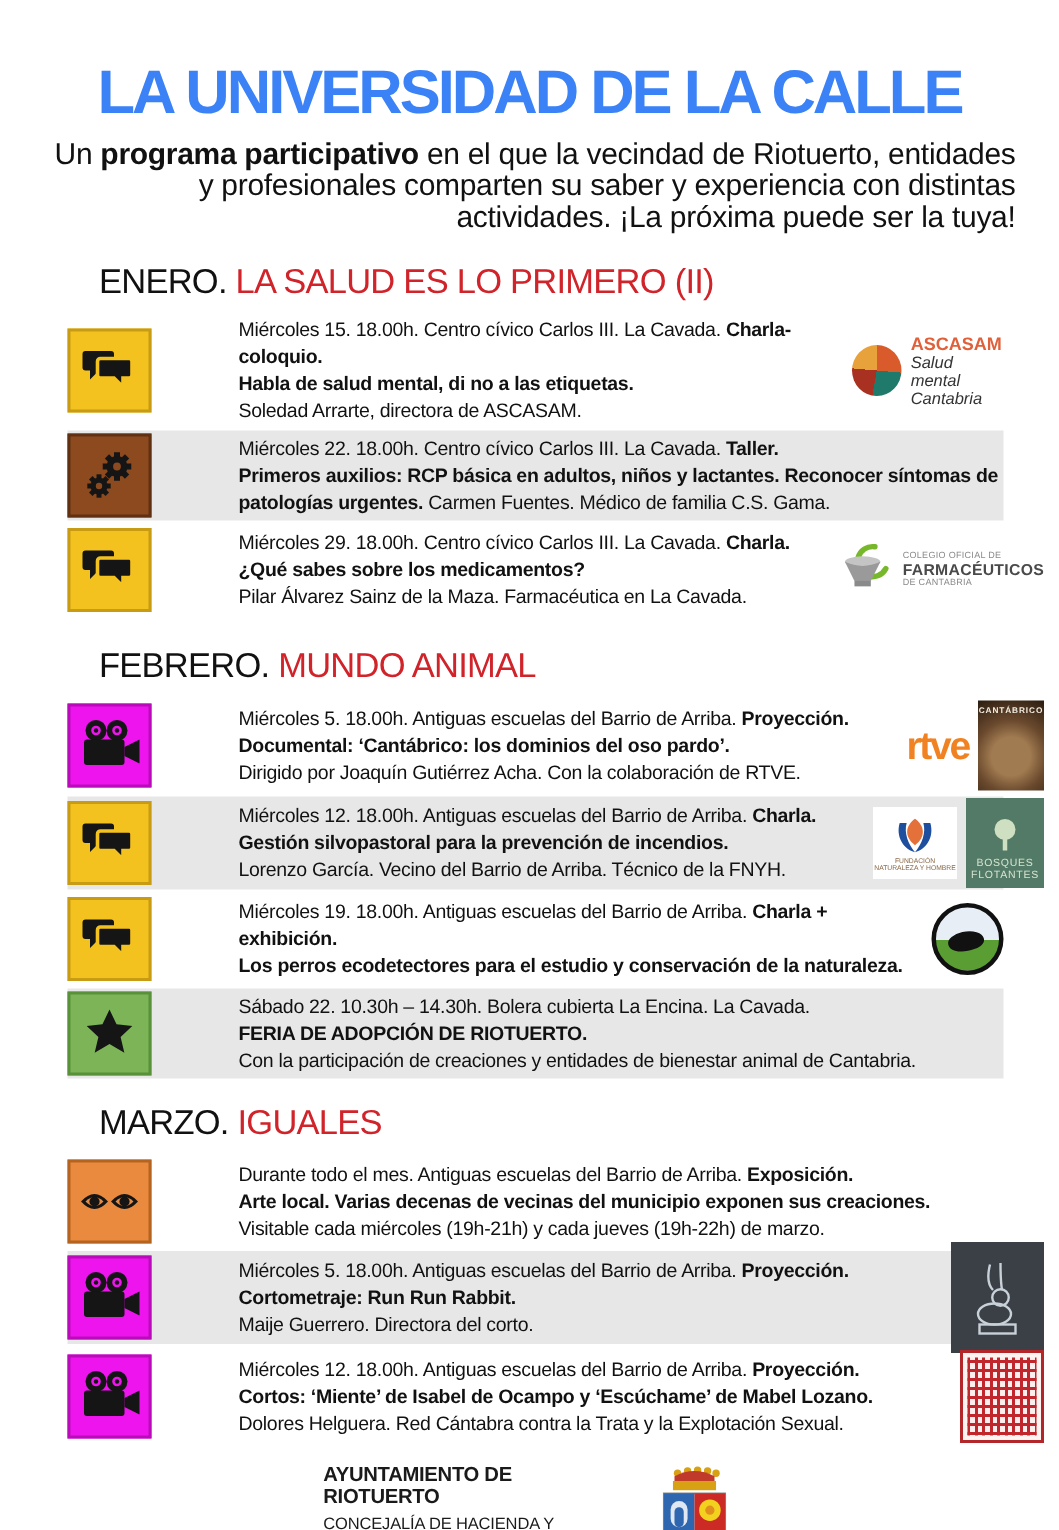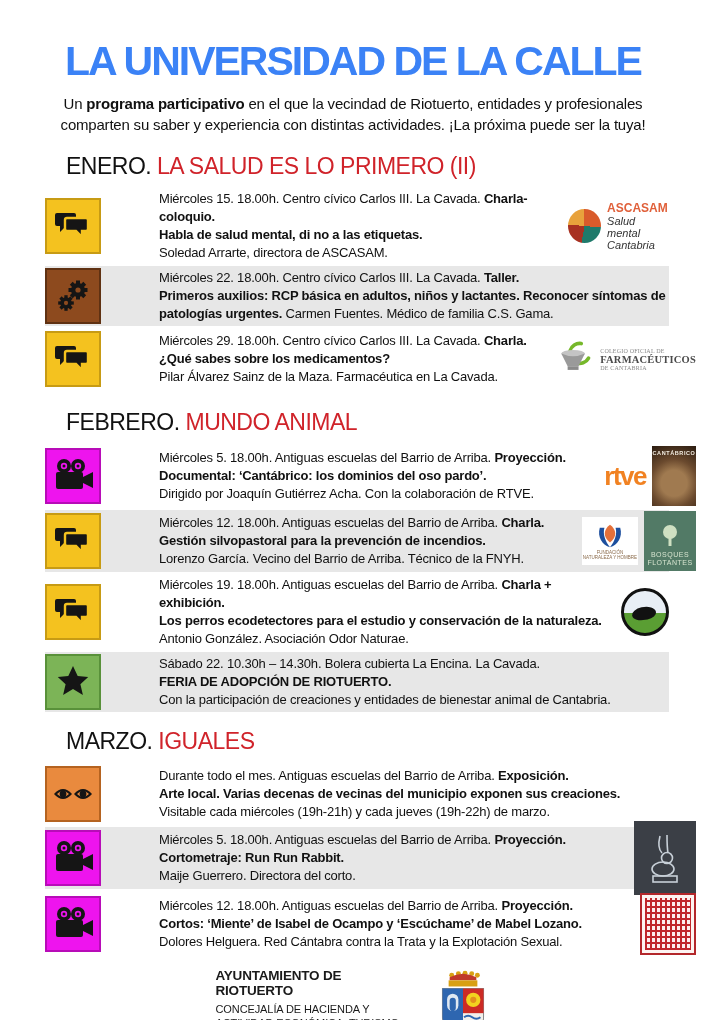--- a/index.html
+++ b/index.html
@@ -3,21 +3,21 @@
 <meta charset="utf-8">
 <style>
   * { margin:0; padding:0; box-sizing:border-box; }
   html,body { background:#fff; }
   body { font-family:"Liberation Sans", sans-serif; color:#1a1a1a; }
   .page { width:706px; height:1020px; overflow:hidden; background:#fff; position:relative; }
 
   
   .title { text-align:center; margin-top:40px; font-size:41px; font-weight:700;
            letter-spacing:-2px; color:#3b82f6; line-height:1.05; }
-  .intro { width:648px; margin:10px auto 0; text-align:center; font-size:15px;
+  .intro { width:648px; margin:10px auto 0; text-align:right; font-size:20px;
            line-height:21px; color:#111; letter-spacing:-0.2px; }
   .intro b { font-weight:700; }
 
   
   .sec-h { margin:18px 0 9px 66px; font-size:23px; font-weight:400; letter-spacing:-0.5px; }
   .sec-h .month { color:#111; }
   .sec-h .topic { color:#d0232a; }
   .sec-feb { margin-top:20px; }
   .sec-mar { margin-top:16px; }
 
@@ -40,21 +40,21 @@
   .logos { margin-left:auto; display:flex; align-items:center; gap:6px; padding-left:4px; }
   .logos.bleed { margin-right:-27px; }
 
   
   .logo-ascasam { display:flex; align-items:center; gap:6px; }
   .asc-circle { width:34px; height:34px; border-radius:50%;
     background:conic-gradient(#d95b2b 0 95deg,#1f7a6b 95deg 190deg,#a83122 190deg 275deg,#e8a23c 275deg); }
   .asc-name { color:#e0603a; font-weight:700; font-size:12px; }
   .asc-sub  { font-size:11px; font-style:italic; color:#333; line-height:12px; }
 
-  .logo-farma { display:flex; align-items:center; gap:6px;font-family:Liberation Serif, serif; }
+  .logo-farma { display:flex; align-items:center; gap:6px; }
   .farma-l1,.farma-l3 { font-size:6px; color:#8a8a8a; letter-spacing:0.2px; }
   .farma-l2 { font-size:10.5px; font-weight:700; color:#4a4a4a; letter-spacing:0.2px; }
 
   .logo-rtve { color:#f18222; font-weight:700; font-size:26px; letter-spacing:-1.5px; }
 
   .poster-cant { width:44px; height:60px; position:relative; text-align:center;
     background:radial-gradient(circle at 50% 62%, #a07a50 0 30%, #6b4a2e 55%, #2a1c10 100%); }
   .poster-cant span { position:absolute; top:4px; left:0; right:0; color:#f3ede2;
     font-size:5.5px; font-weight:700; letter-spacing:0.6px; }
 
@@ -245,21 +245,20 @@
   <div class="row">
     <div class="icon-box ic-yellow">
       <svg width="40" height="36" viewBox="0 0 40 36">
         <path d="M4 5 h17 a2 2 0 0 1 2 2 v9 a2 2 0 0 1 -2 2 h-8 l-6 6 v-6 h-3 a2 2 0 0 1 -2 -2 v-9 a2 2 0 0 1 2 -2 Z" fill="#151515"></path>
         <path d="M14 10 h19 a2 2 0 0 1 2 2 v9 a2 2 0 0 1 -2 2 h-4 v6 l-6 -6 h-9 a2 2 0 0 1 -2 -2 v-9 a2 2 0 0 1 2 -2 Z" fill="#151515" stroke="#f4c21f" stroke-width="2.4"></path>
       </svg>
     </div>
     <div class="ev-text">
       <div class="l1"><span>Miércoles 19. 18.00h. Antiguas escuelas del Barrio de Arriba. </span><b>Charla + exhibición.</b></div>
       <div class="l2"><b>Los perros ecodetectores para el estudio y conservación de la naturaleza.</b><span></span></div>
-      <div class="l3">Antonio González. Asociación Odor Naturae.</div>
     </div>
     <div class="logos">
       <div class="logo-odor">
           <div class="odor-dog"></div>
         </div>
     </div>
   </div>
 
   <div class="row alt">
     <div class="icon-box ic-green">

